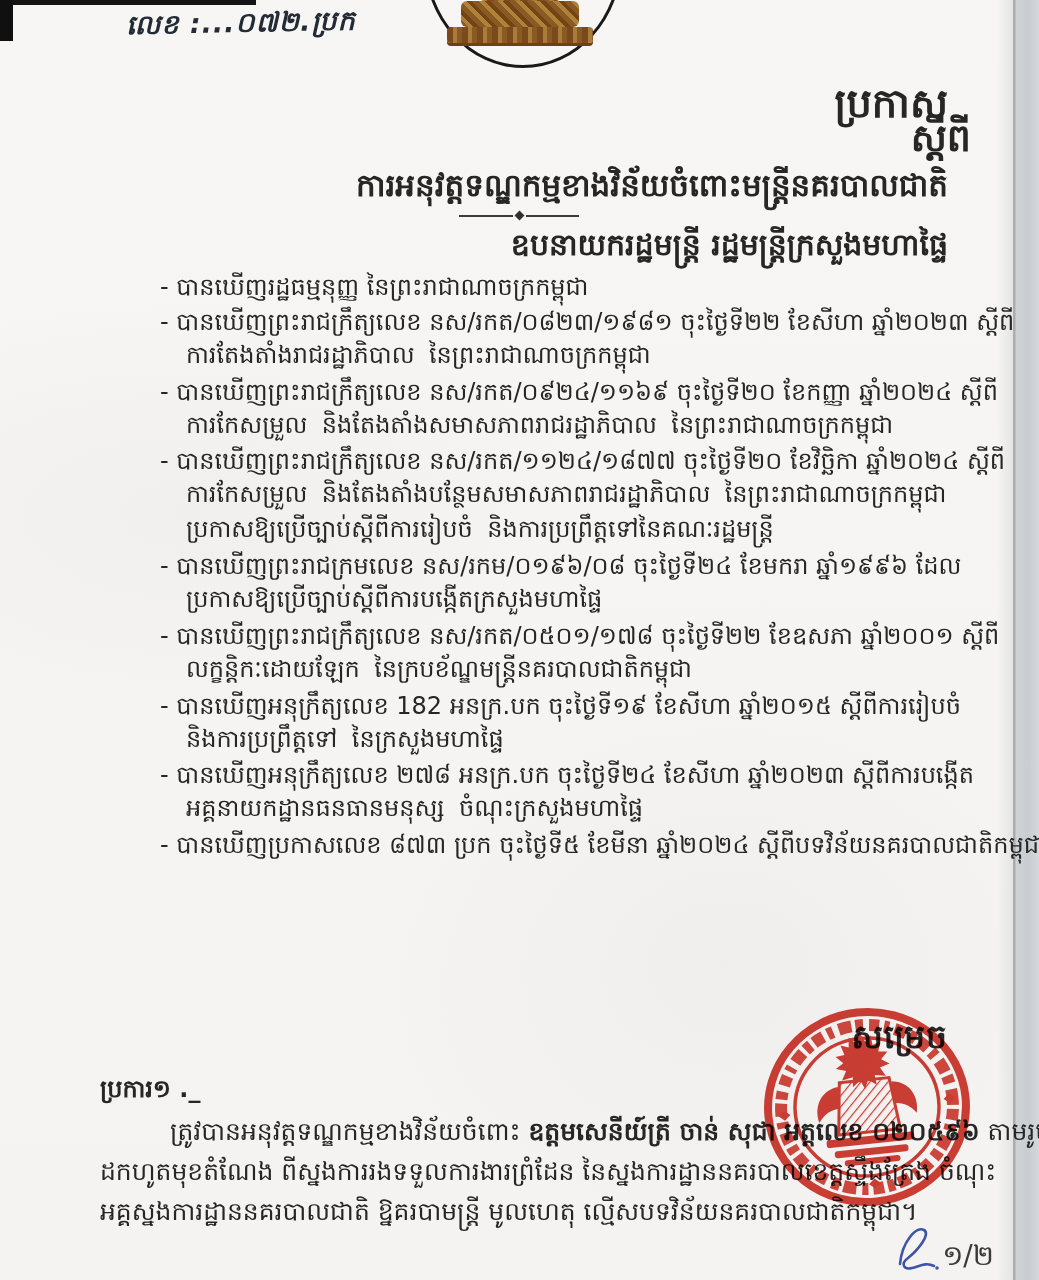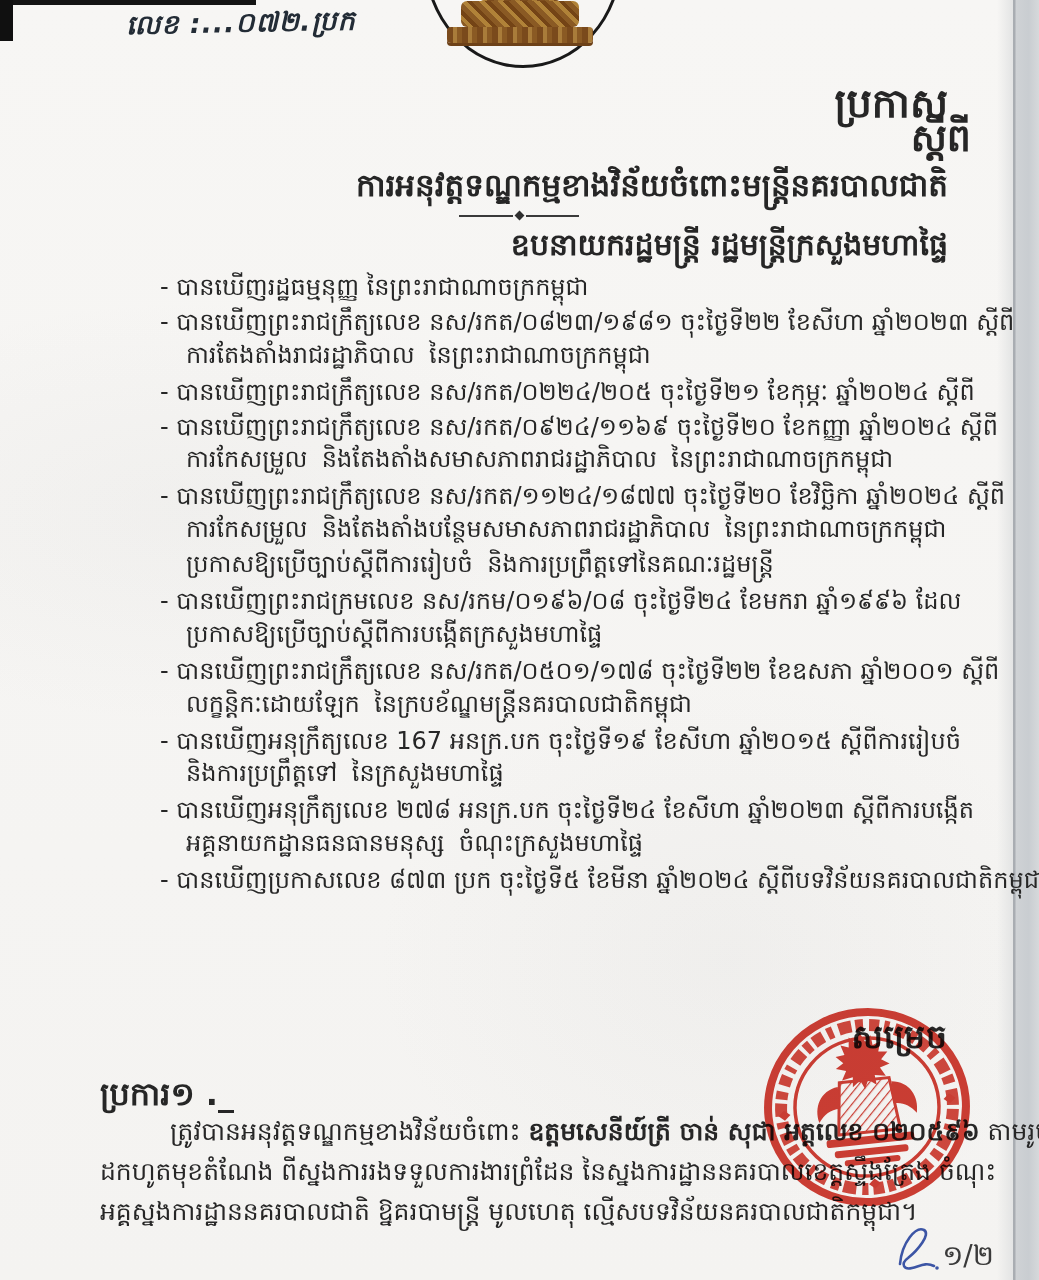--- a/index.html
+++ b/index.html
@@ -58,21 +58,21 @@
   .divider{position:absolute;top:212px;left:459px;width:120px;display:flex;align-items:center;}
   .divider::before,.divider::after{content:"";flex:1;height:2px;background:#3a3a3a;}
   .divider .diamond{width:7px;height:7px;margin:0 3px;background:#2f2f2f;transform:rotate(45deg);}
   .t-authority{position:absolute;top:226px;font-size:30px;font-weight:700;}
 
   .whereas{position:absolute;left:160px;top:270px;width:812px;font-size:24px;}
   .whereas .ln{height:34.9px;line-height:34.9px;white-space:nowrap;}
   .whereas .cont{padding-left:26px;font-family:Liberation Mono, monospace;}
 
   .t-decision{position:absolute;top:1016px;font-size:33px;font-weight:700;letter-spacing:1px;}
-  .article-label{position:absolute;left:100px;top:1074px;font-size:32px;font-weight:700;}
+  .article-label{position:absolute;left:100px;top:1074px;font-size:24px;font-weight:700;}
   .article-body{position:absolute;left:100px;top:1112px;width:845px;font-size:25px;}
   .article-body .pln{height:40px;line-height:40px;white-space:nowrap;}
   .article-body .pln.first{text-indent:70px;}
   .article-body .b{font-weight:700;}
 
   .page-number{position:absolute;top:1238px;font-size:28px;color:#3a3a3a;margin-left:46px;}
 
   .stamp{position:absolute;left:760px;top:1006px;width:214px;height:202px;
     mix-blend-mode:multiply;opacity:.9;transform:rotate(-6deg);}
   .signature{position:absolute;left:888px;top:1222px;width:62px;height:54px;}
@@ -103,31 +103,30 @@
   <div class="divider">
       <span class="diamond"></span>
     </div>
 
   <div class="t-authority center">ឧបនាយករដ្ឋមន្ត្រី រដ្ឋមន្ត្រីក្រសួងមហាផ្ទៃ</div>
 
   <div class="whereas">
     <div class="ln">- បានឃើញរដ្ឋធម្មនុញ្ញ នៃព្រះរាជាណាចក្រកម្ពុជា</div>
     <div class="ln">- បានឃើញព្រះរាជក្រឹត្យលេខ នស/រកត/០៨២៣/១៩៨១ ចុះថ្ងៃទី២២ ខែសីហា ឆ្នាំ២០២៣ ស្តីពី</div>
     <div class="ln cont">ការតែងតាំងរាជរដ្ឋាភិបាល នៃព្រះរាជាណាចក្រកម្ពុជា</div>
-    <div class="ln">- បានឃើញព្រះរាជក្រឹត្យលេខ នស/រកត/០២២៤/២០៥ ចុះថ្ងៃទី២១ ខែកុម្ភៈ ឆ្នាំ២០២៤ ស្តីពី</div>
     <div class="ln">- បានឃើញព្រះរាជក្រឹត្យលេខ នស/រកត/០៩២៤/១១៦៩ ចុះថ្ងៃទី២០ ខែកញ្ញា ឆ្នាំ២០២៤ ស្តីពី</div>
     <div class="ln cont">ការកែសម្រួល និងតែងតាំងសមាសភាពរាជរដ្ឋាភិបាល នៃព្រះរាជាណាចក្រកម្ពុជា</div>
     <div class="ln">- បានឃើញព្រះរាជក្រឹត្យលេខ នស/រកត/១១២៤/១៨៧៧ ចុះថ្ងៃទី២០ ខែវិច្ឆិកា ឆ្នាំ២០២៤ ស្តីពី</div>
     <div class="ln cont">ការកែសម្រួល និងតែងតាំងបន្ថែមសមាសភាពរាជរដ្ឋាភិបាល នៃព្រះរាជាណាចក្រកម្ពុជា</div>
     <div class="ln cont">ប្រកាសឱ្យប្រើច្បាប់ស្តីពីការរៀបចំ និងការប្រព្រឹត្តទៅនៃគណៈរដ្ឋមន្ត្រី</div>
     <div class="ln">- បានឃើញព្រះរាជក្រមលេខ នស/រកម/០១៩៦/០៨ ចុះថ្ងៃទី២៤ ខែមករា ឆ្នាំ១៩៩៦ ដែល</div>
     <div class="ln cont">ប្រកាសឱ្យប្រើច្បាប់ស្តីពីការបង្កើតក្រសួងមហាផ្ទៃ</div>
     <div class="ln">- បានឃើញព្រះរាជក្រឹត្យលេខ នស/រកត/០៥០១/១៧៨ ចុះថ្ងៃទី២២ ខែឧសភា ឆ្នាំ២០០១ ស្តីពី</div>
     <div class="ln cont">លក្ខន្តិកៈដោយឡែក នៃក្របខ័ណ្ឌមន្ត្រីនគរបាលជាតិកម្ពុជា</div>
-    <div class="ln">- បានឃើញអនុក្រឹត្យលេខ 167 អនក្រ.បក ចុះថ្ងៃទី១៩ ខែសីហា ឆ្នាំ២០១៥ ស្តីពីការរៀបចំ</div>
+    <div class="ln">- បានឃើញអនុក្រឹត្យលេខ 182 អនក្រ.បក ចុះថ្ងៃទី១៩ ខែសីហា ឆ្នាំ២០១៥ ស្តីពីការរៀបចំ</div>
     <div class="ln cont">និងការប្រព្រឹត្តទៅ នៃក្រសួងមហាផ្ទៃ</div>
     <div class="ln">- បានឃើញអនុក្រឹត្យលេខ ២៧៨ អនក្រ.បក ចុះថ្ងៃទី២៤ ខែសីហា ឆ្នាំ២០២៣ ស្តីពីការបង្កើត</div>
     <div class="ln cont">អគ្គនាយកដ្ឋានធនធានមនុស្ស ចំណុះក្រសួងមហាផ្ទៃ</div>
     <div class="ln">- បានឃើញប្រកាសលេខ ៨៧៣ ប្រក ចុះថ្ងៃទី៥ ខែមីនា ឆ្នាំ២០២៤ ស្តីពីបទវិន័យនគរបាលជាតិកម្ពុជា</div>
   </div>
 
   <div class="t-decision center">សម្រេច</div>
 
   <div class="article-label">ប្រការ១ ._</div>
 

